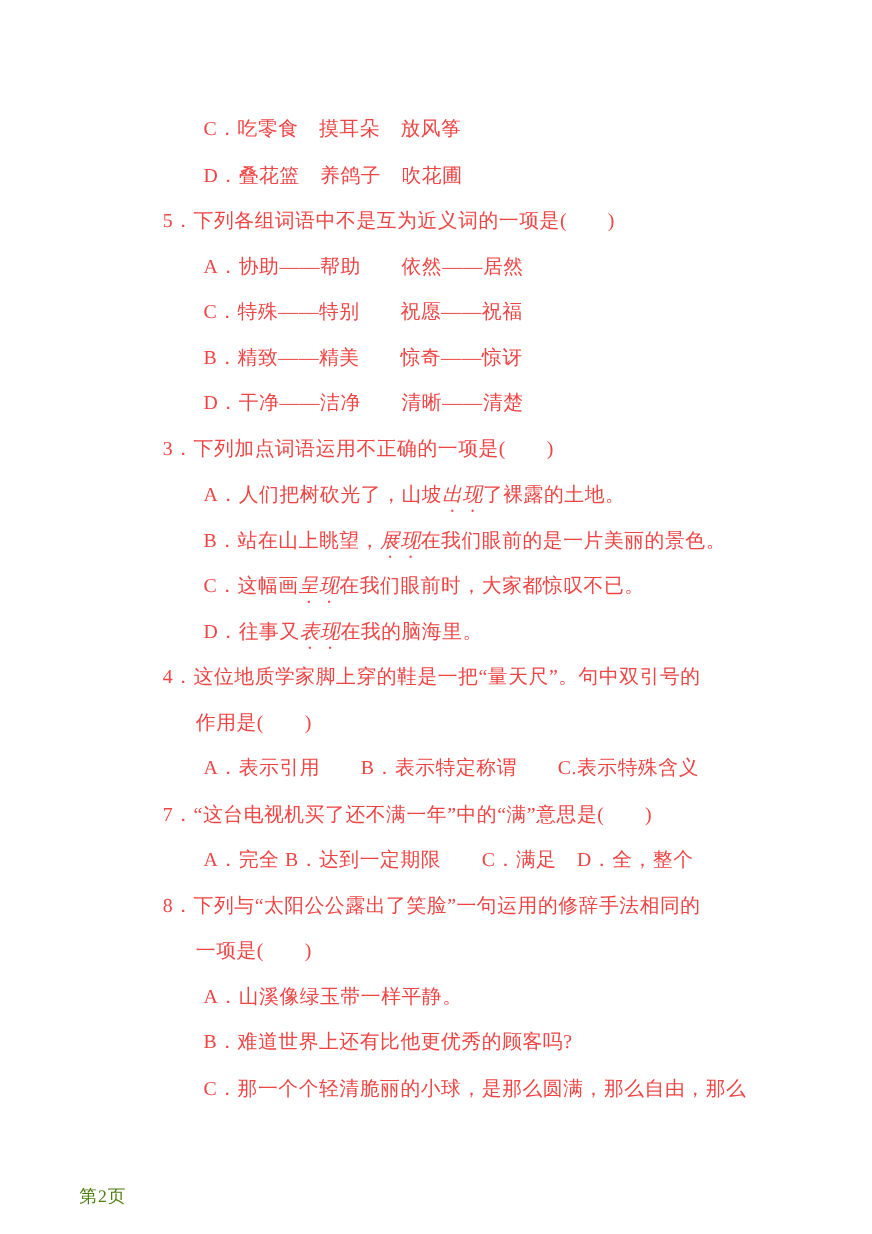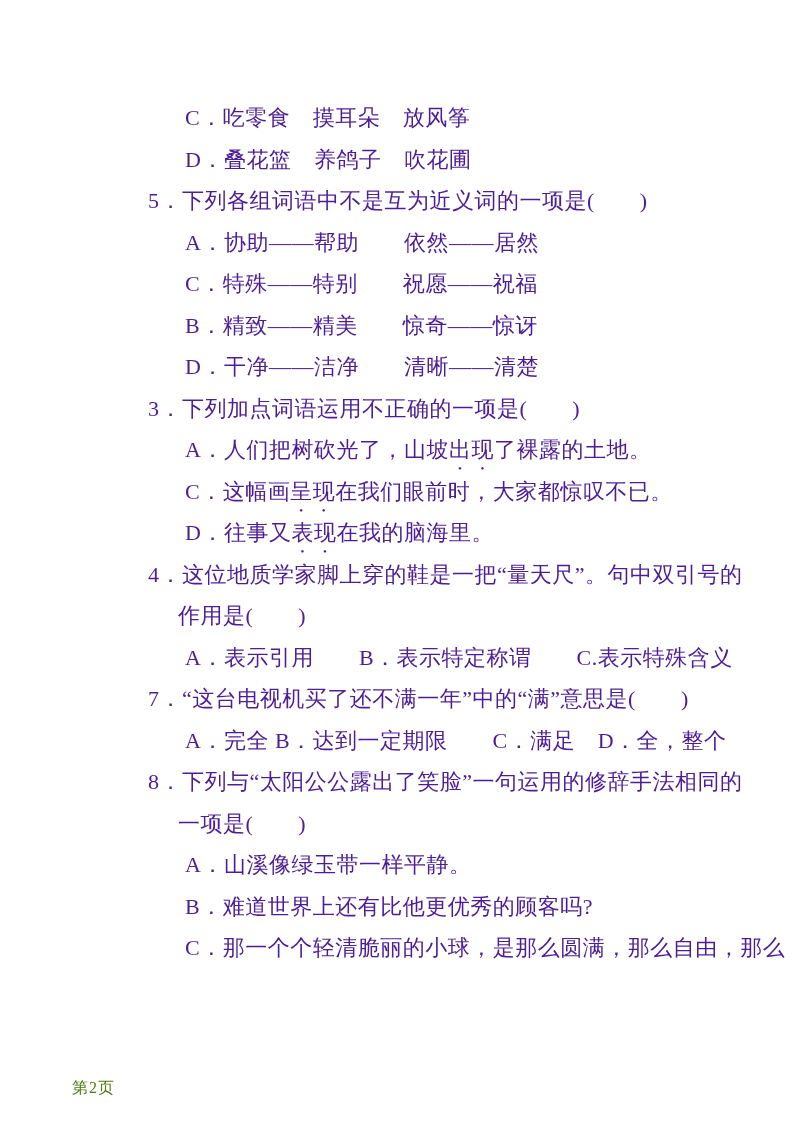--- a/index.html
+++ b/index.html
@@ -17,32 +17,33 @@
   }
   .exam-body {
     position: absolute;
     top: 97px;
     left: 148px;
     width: 570px;
   }
   .line {
     height: 41.5px;
     line-height: 41.5px;
-    font-size: 22px;
-    color: #4c1d95;
+    font-size: 18px;
+    color: #ef4444;
     white-space: pre;
     letter-spacing: 0.5px;
   }
   .line.option { padding-left: 37px; }
   .line.continuation { padding-left: 30px; }
   .em-dots {
     -webkit-text-emphasis-style: dot;
     -webkit-text-emphasis-position: under;
     text-emphasis-style: dot;
     text-emphasis-position: under right;
+    font-style: italic;
   }
   .footer {
     position: absolute;
     left: 72px;
     top: 1078px;
     font-size: 16px;
     color: #4d7c0f;
     letter-spacing: 1px;
   }
 </style>
@@ -53,20 +54,21 @@
   <div class="exam-body">
       <div class="line option">C．吃零食　摸耳朵　放风筝</div>
       <div class="line option">D．叠花篮　养鸽子　吹花圃</div>
       <div class="line question">5．下列各组词语中不是互为近义词的一项是(　　)</div>
       <div class="line option">A．协助——帮助　　依然——居然</div>
       <div class="line option">C．特殊——特别　　祝愿——祝福</div>
       <div class="line option">B．精致——精美　　惊奇——惊讶</div>
       <div class="line option">D．干净——洁净　　清晰——清楚</div>
       <div class="line question">3．下列加点词语运用不正确的一项是(　　)</div>
       <div class="line option"><span>A．人们把树砍光了，山坡</span><span class="em-dots">出现</span><span>了裸露的土地。</span></div>
+      <div class="line option"><span>B．站在山上眺望，</span><span class="em-dots">展现</span><span>在我们眼前的是一片美丽的景色。</span></div>
       <div class="line option"><span>C．这幅画</span><span class="em-dots">呈现</span><span>在我们眼前时，大家都惊叹不已。</span></div>
       <div class="line option"><span>D．往事又</span><span class="em-dots">表现</span><span>在我的脑海里。</span></div>
       <div class="line question">4．这位地质学家脚上穿的鞋是一把“量天尺”。句中双引号的</div>
       <div class="line continuation">作用是(　　)</div>
       <div class="line option">A．表示引用　　B．表示特定称谓　　C.表示特殊含义</div>
       <div class="line question">7．“这台电视机买了还不满一年”中的“满”意思是(　　)</div>
       <div class="line option">A．完全 B．达到一定期限　　C．满足　D．全，整个</div>
       <div class="line question">8．下列与“太阳公公露出了笑脸”一句运用的修辞手法相同的</div>
       <div class="line continuation">一项是(　　)</div>
       <div class="line option">A．山溪像绿玉带一样平静。</div>

